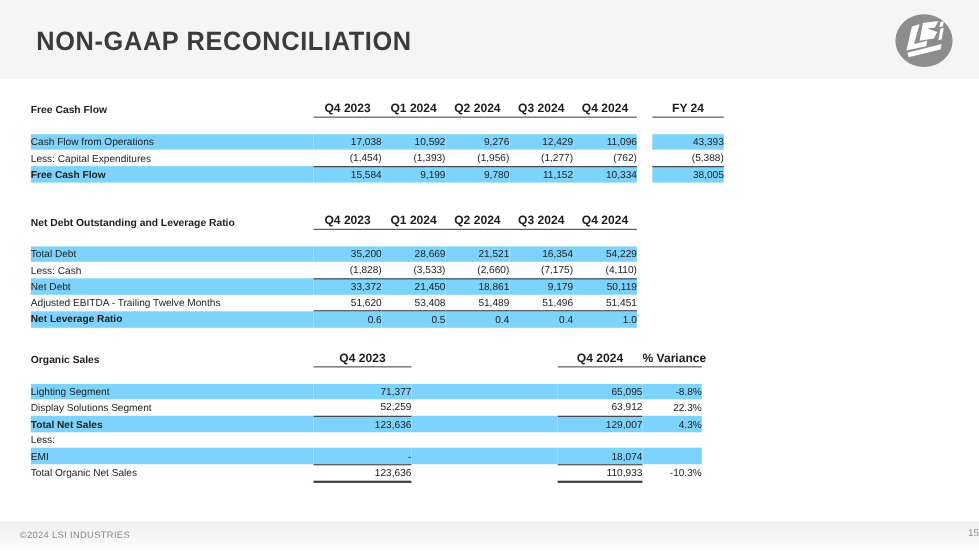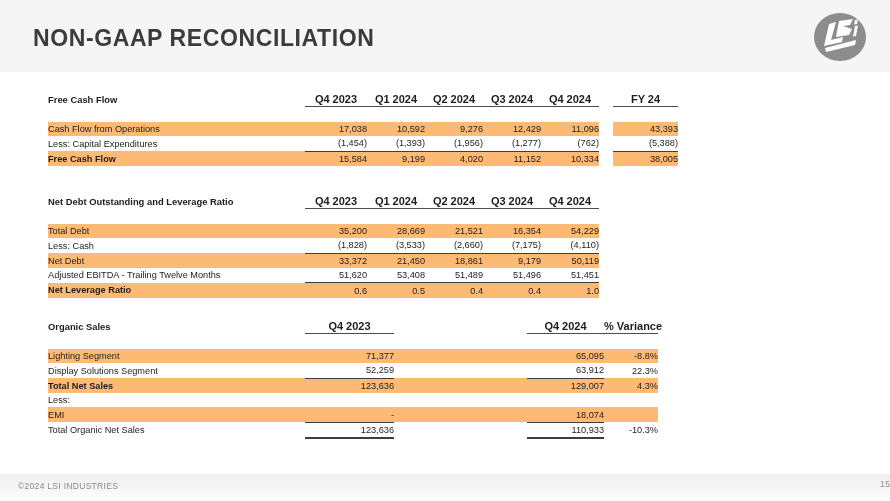--- a/index.html
+++ b/index.html
@@ -34,37 +34,37 @@
   }
   .footer-text{
     position:absolute;left:18px;top:481px;
     font-size:8.5px;color:#8a8a8a;letter-spacing:.3px;white-space:nowrap;
   }
   .page-num{
     position:absolute;left:880px;top:479px;
     font-size:9px;color:#8e8e8e;
   }
   
-  .sheet{position:absolute;left:0;top:72px;width:734px;height:402px;margin-left:20px;}
+  .sheet{position:absolute;left:0;top:72px;width:734px;height:402px;}
   table.fin{
     position:absolute;
     border-collapse:collapse;
     font-size:9.2px;
     color:#1d1d1d;
     table-layout:fixed;
   }
   table.fin td{
     padding:0;
     height:14.4px;
     vertical-align:middle;
     white-space:nowrap;
   }
   .lbl{text-align:left;padding-left:5px;}
   .num{text-align:right;padding-right:7px;}
-  .hi{background:#fdba74;}
+  .hi{background:#7dd3fc;}
   .sect{font-weight:bold;font-size:9.4px;}
   .colhead{font-weight:bold;text-align:center;font-size:11px;}
   .u-head{border-bottom:1.1px solid #4c4c4c;}
   .u-thin{border-bottom:1px solid #3d3d3d;}
   .u-dbl{border-top:1px solid #3d3d3d;border-bottom:2.4px double #3d3d3d;}
   .ind1{padding-left:28px;}
   .ind2{padding-left:44px;}
   .bold{font-weight:bold;}
   .spacer td{height:10px;}
 </style>
@@ -133,21 +133,21 @@
         <td class="num u-thin">(1,956)</td>
         <td class="num u-thin">(1,277)</td>
         <td class="num u-thin">(762)</td>
         <td></td>
         <td class="num u-thin">(5,388)</td>
       </tr>
       <tr>
         <td class="lbl hi ind2 bold">Free Cash Flow</td>
         <td class="num hi">15,584</td>
         <td class="num hi">9,199</td>
-        <td class="num hi">4,020</td>
+        <td class="num hi">9,780</td>
         <td class="num hi">11,152</td>
         <td class="num hi">10,334</td>
         <td></td>
         <td class="num hi">38,005</td>
       </tr>
     </tbody>
   </table>
 
   <table class="fin" id="t2" style="left:28px; top:122px; width:539px;">
     <colgroup>

